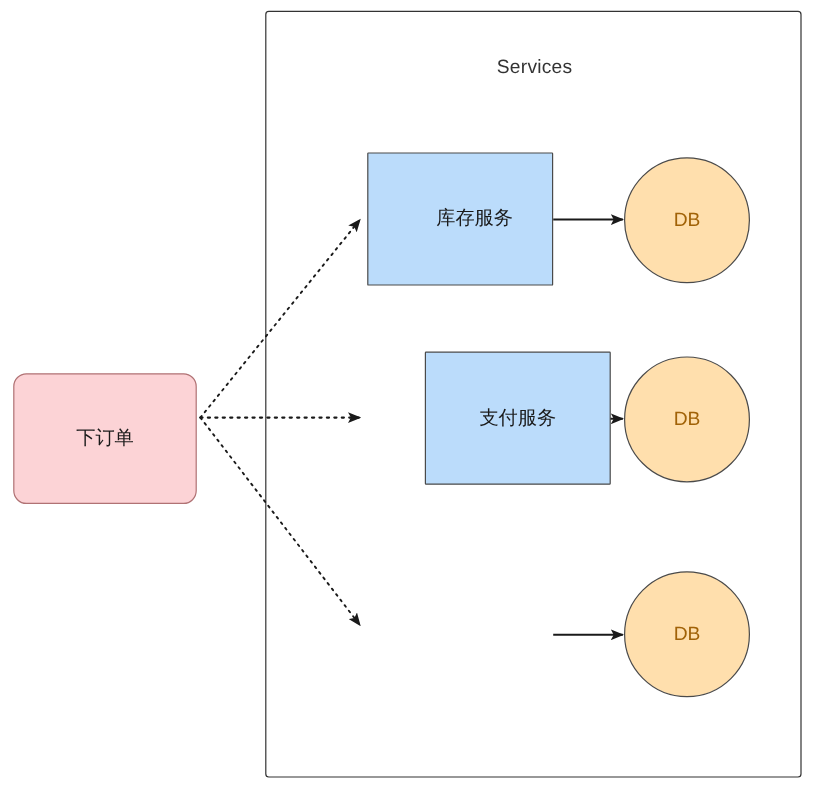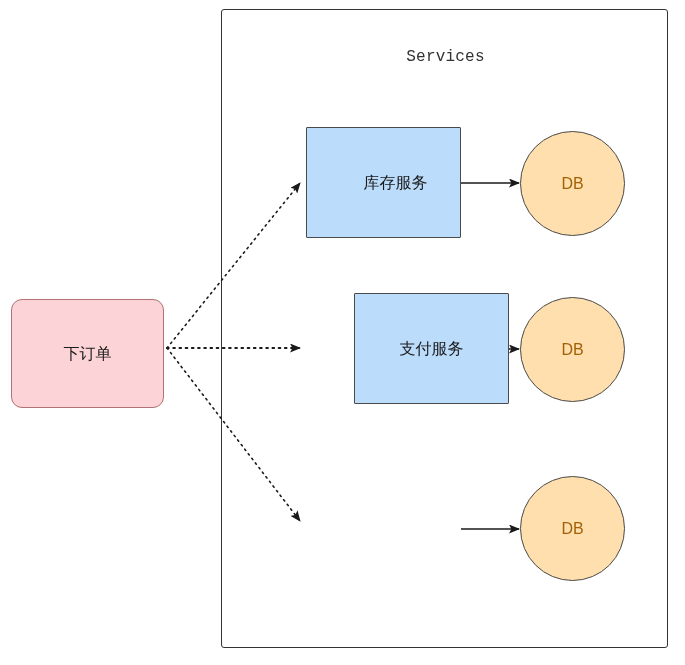--- a/index.html
+++ b/index.html
@@ -40,38 +40,37 @@
   }
   .container-title {
     position: absolute;
     left: 0;
     top: 38px;
     width: 447px;
     text-align: center;
     font-size: 16px;
     color: #333333;
     letter-spacing: 0.2px;
-    font-family: Liberation Mono, monospace;
   }
 
   
   .node {
     position: absolute;
     display: flex;
     align-items: center;
     justify-content: center;
     box-sizing: border-box;
     font-size: 16px;
     color: #1a1a1a;
     text-align: center;
     line-height: 1.2;
   }
   .node-start {
     left: 11px;
-    top: 299px;
+    top: 311px;
     width: 153px;
     height: 109px;
     background: #fcd3d6;
     border: 1.3px solid #b07274;
     border-radius: 11px;
     text-align: right;
   }
   .node-service {
     width: 155px;
     height: 111px;

